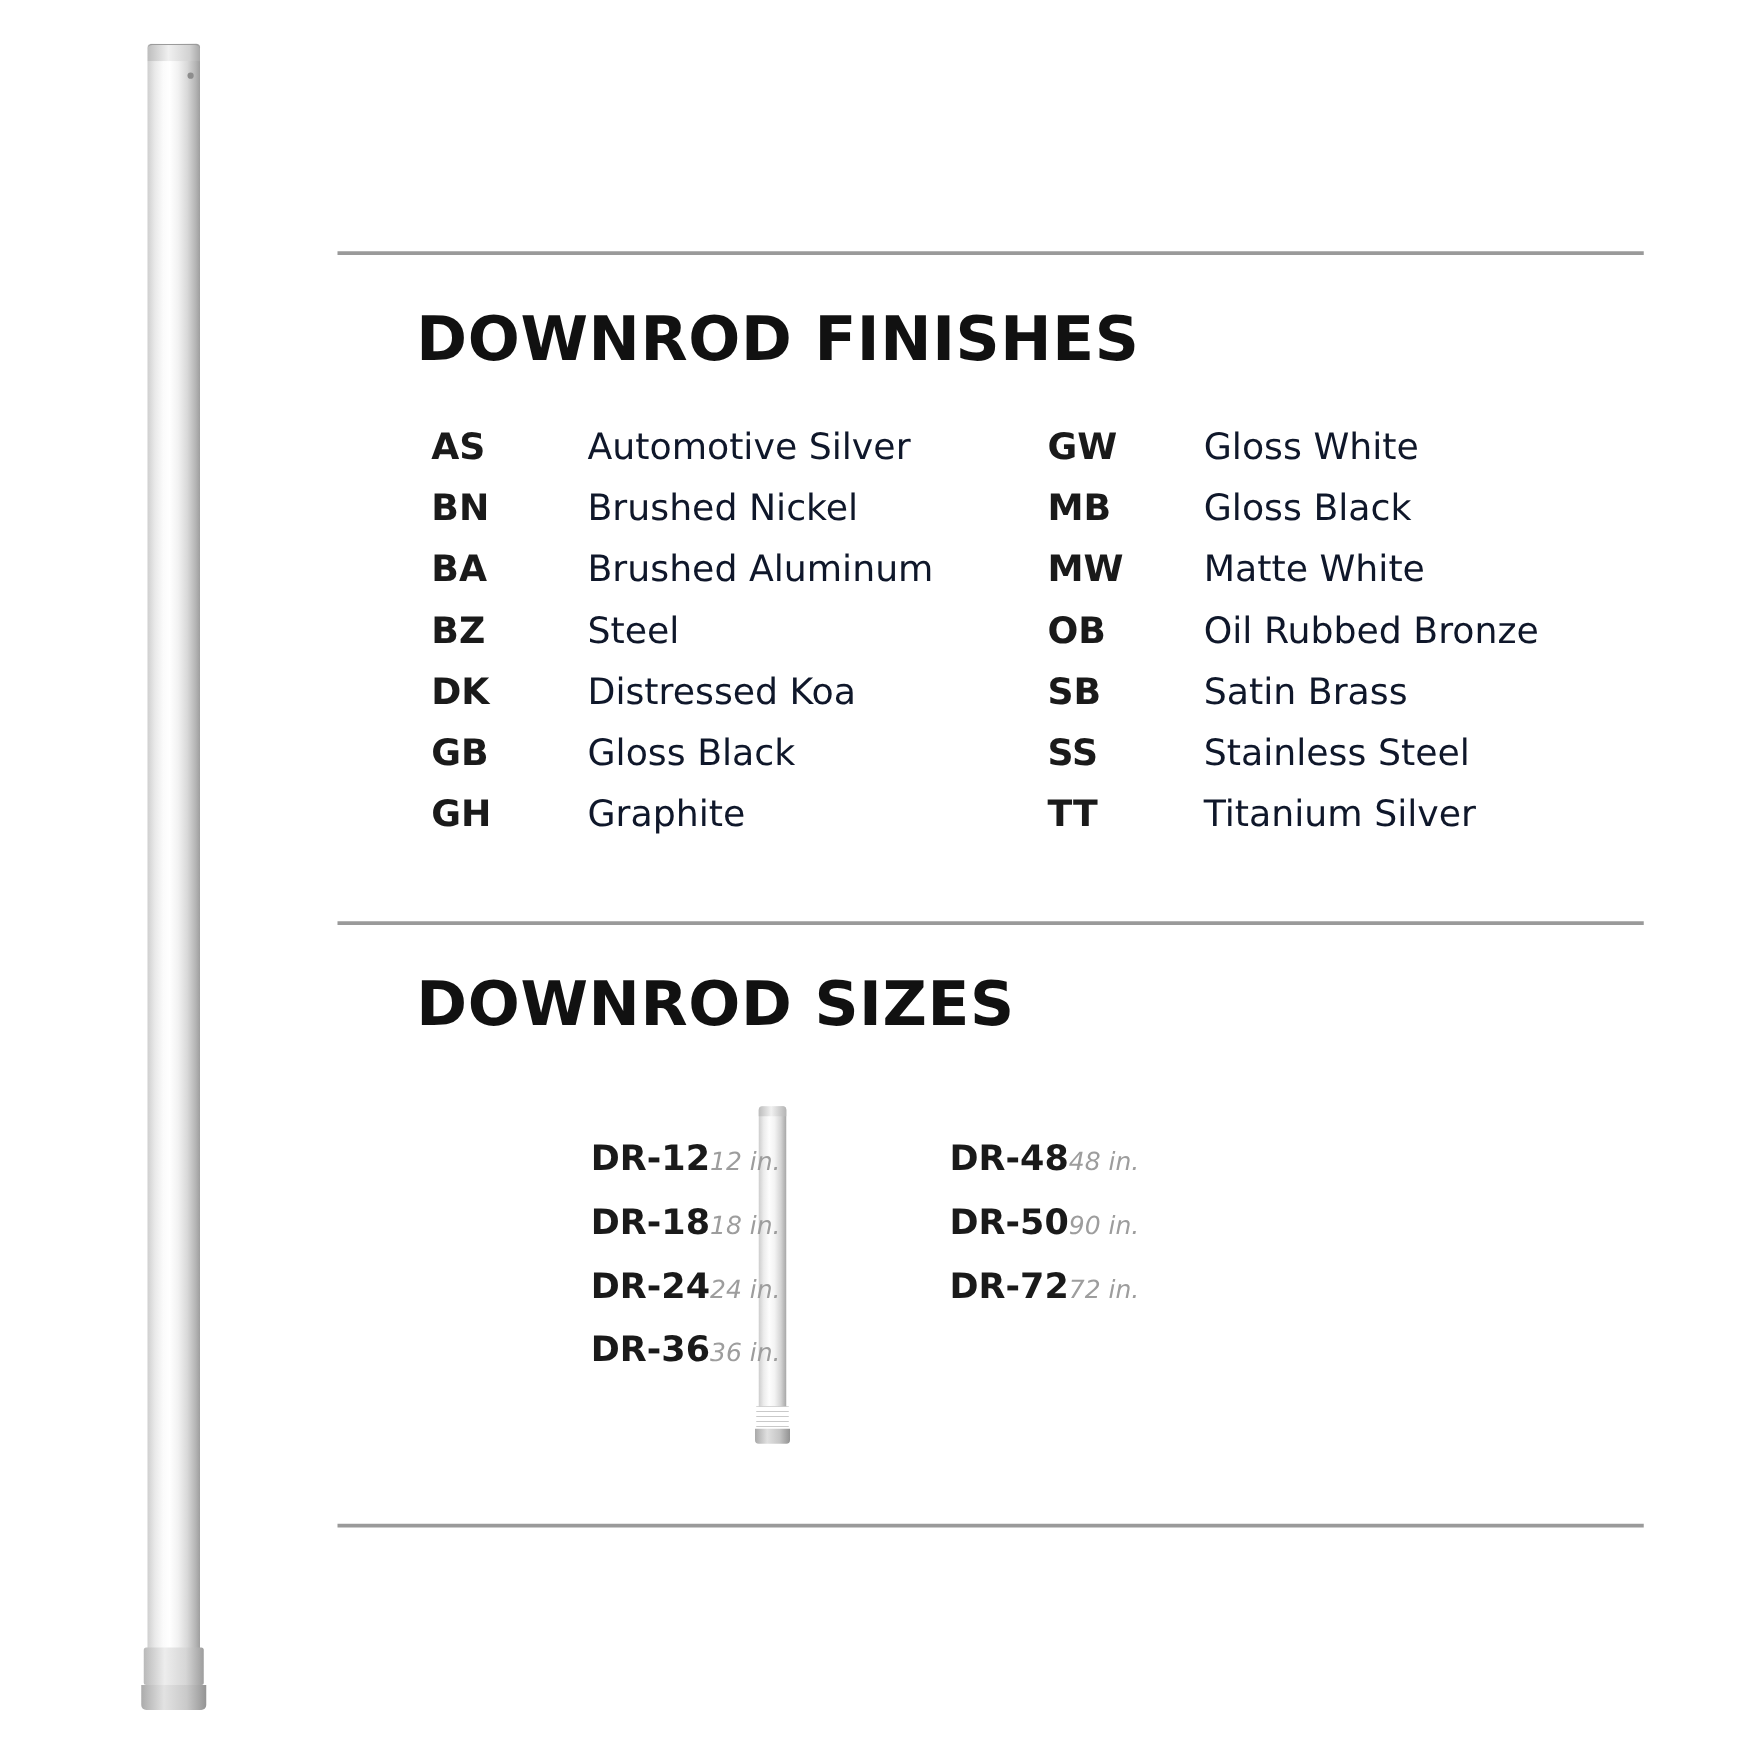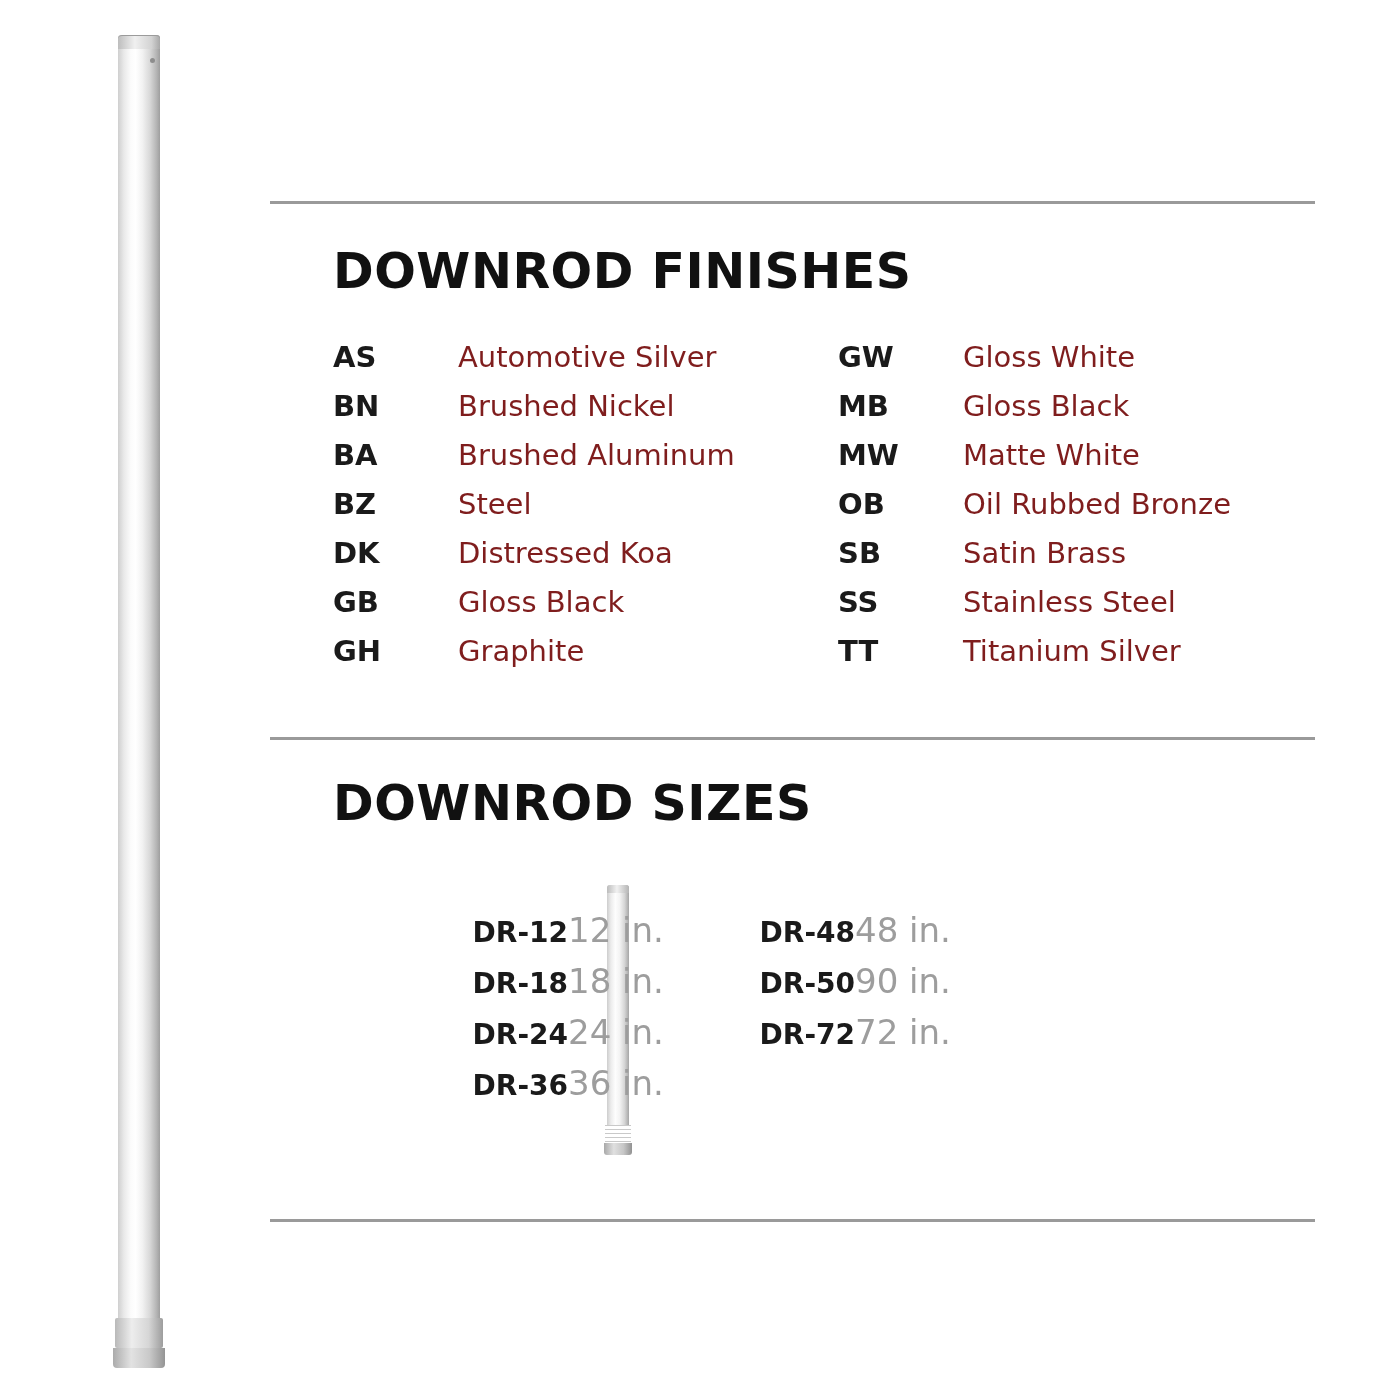--- a/index.html
+++ b/index.html
@@ -170,38 +170,38 @@
   .finishes {
     position: absolute;
     left: 63px;
     top: 340px;
     width: 960px;
   }
   .fin-col {
     position: absolute;
     top: 0;
   }
-  .fin-col-left { left: 0; }
+  .fin-col-left { left: 12px; }
   .fin-col-right { left: 505px; }
   .fin-row {
     height: 49px;
     display: flex;
     align-items: baseline;
     white-space: nowrap;
   }
   .fin-code {
     width: 125px;
     font-size: 29px;
     font-weight: bold;
     color: #1a1a1a;
     font-family: "DejaVu Sans", sans-serif;
   }
   .fin-name {
     font-size: 29px;
-    color: #7f1d1d;
+    color: #0f172a;
     font-family: "DejaVu Sans", sans-serif;
   }
 
   
   .sizes {
     position: absolute;
     left: 178px;
     top: 910px;
     width: 800px;
   }
@@ -219,23 +219,24 @@
   }
   .size-code {
     width: 120px;
     font-size: 28px;
     font-weight: bold;
     color: #1a1a1a;
     font-family: "DejaVu Sans", sans-serif;
     text-align: right;
   }
   .size-len {
-    font-size: 34px;
+    font-size: 20px;
     color: #9d9d9d;
     font-family: "DejaVu Sans", sans-serif;
+    font-style: italic;
   }
 </style>
 </head>
 <body>
 
 <div class="product-image">
   <div class="rod-big"></div>
   <div class="rod-big-top"></div>
   <div class="rod-big-hole"></div>
   <div class="rod-big-collar">

